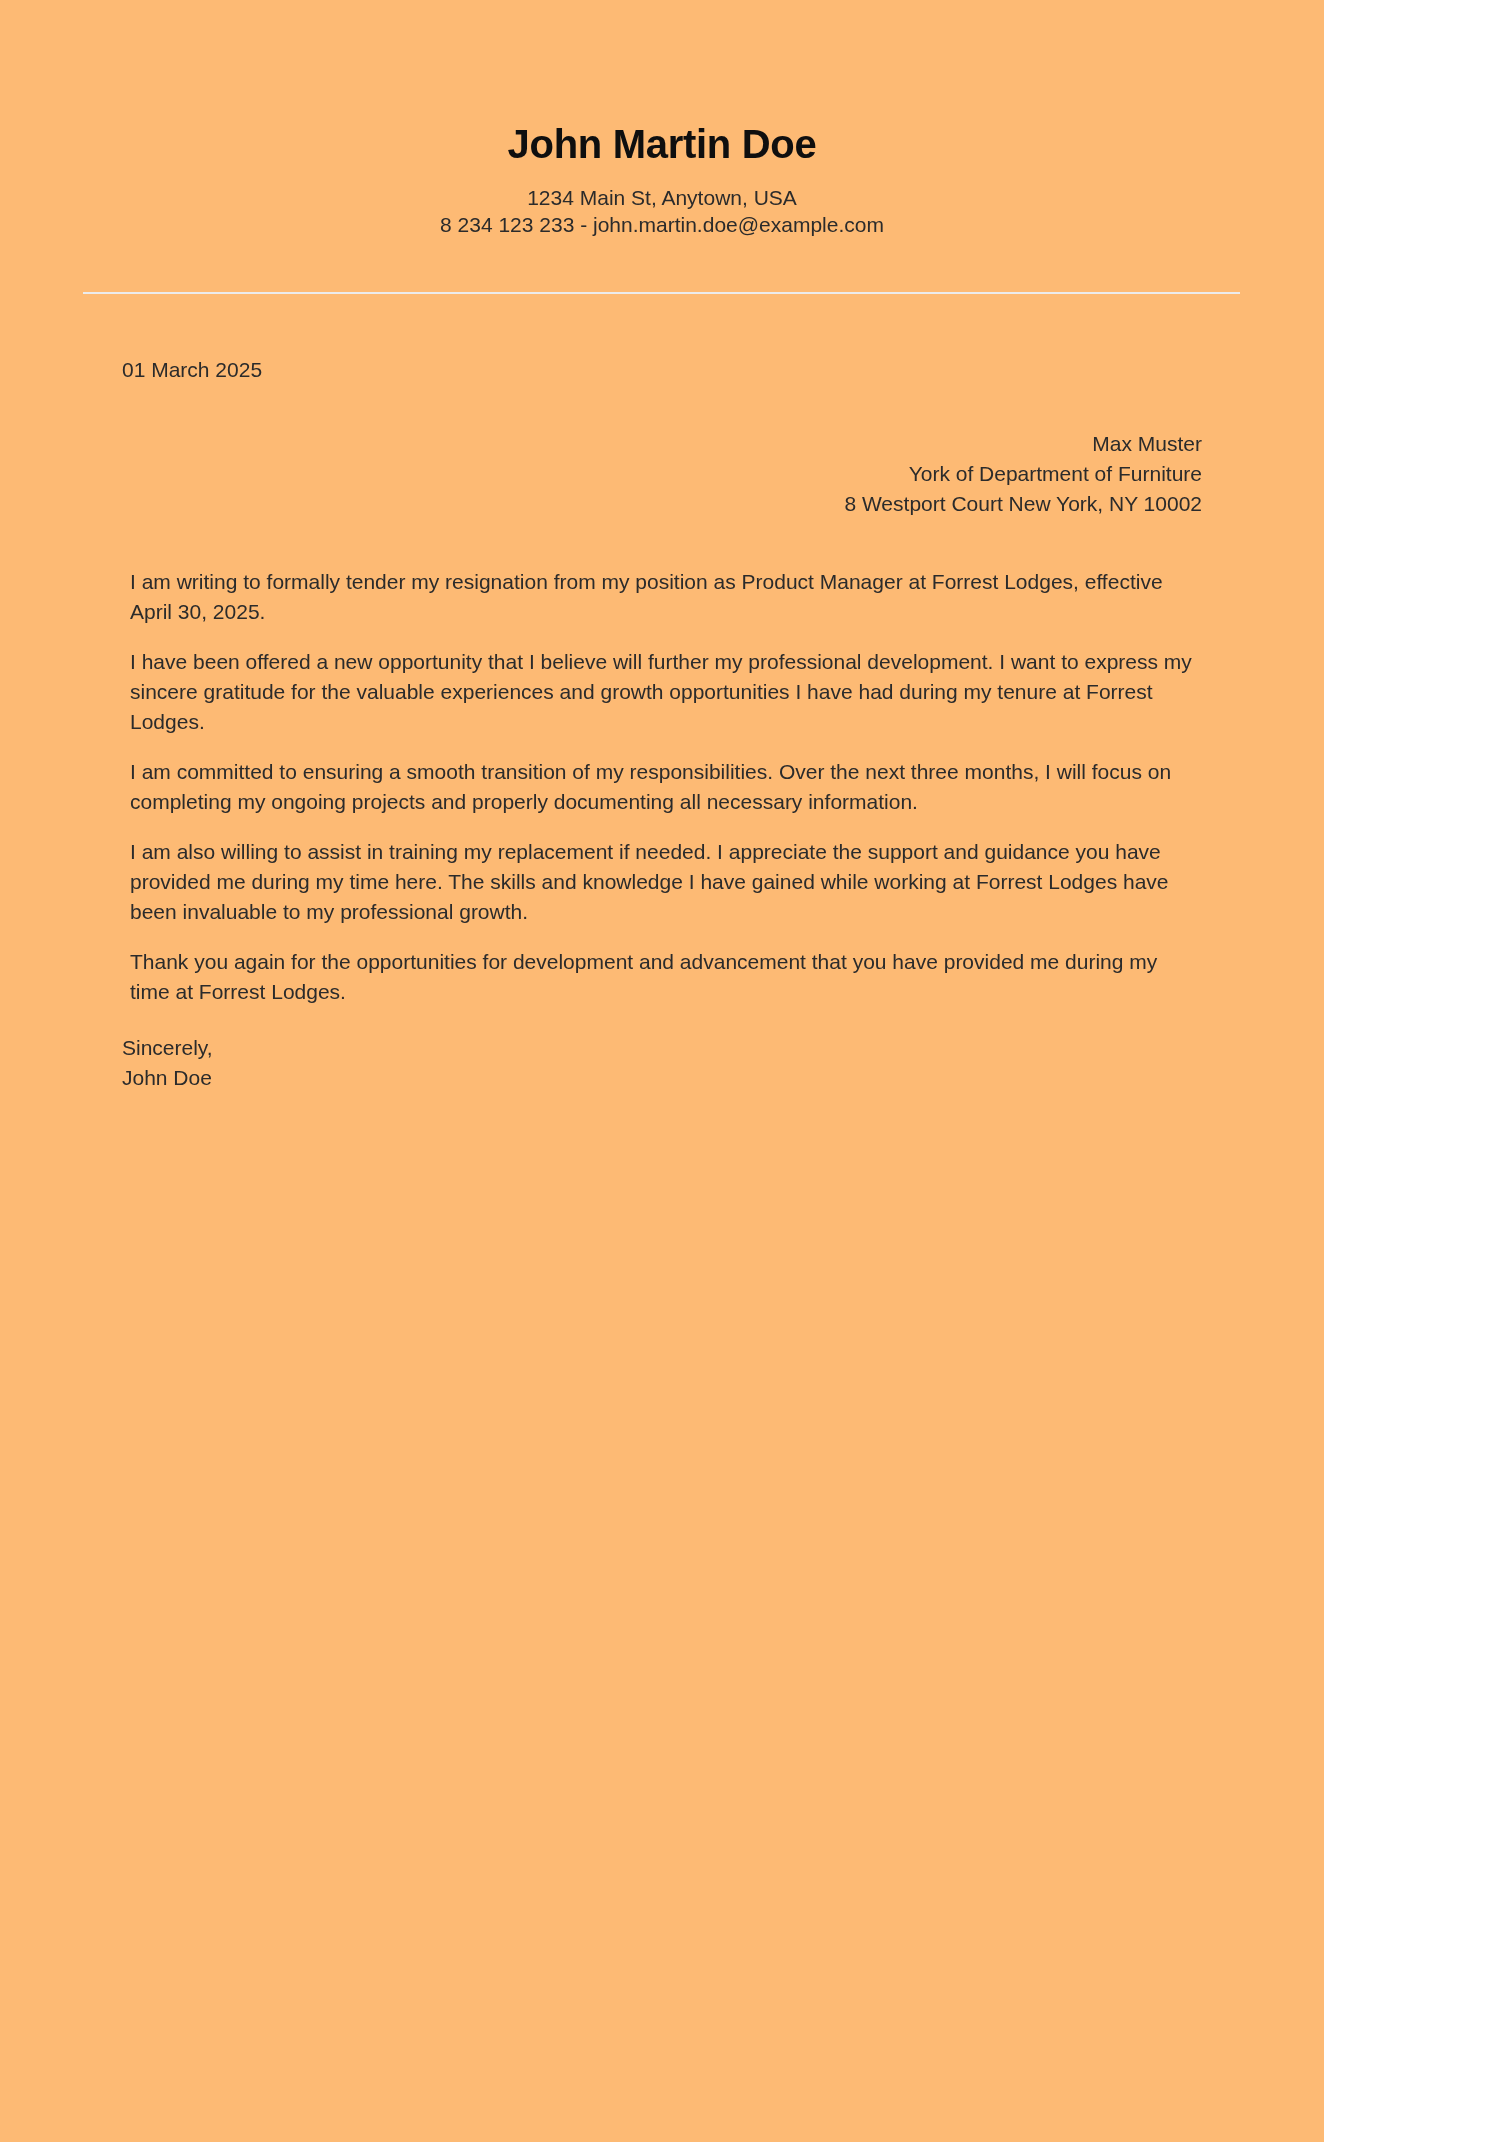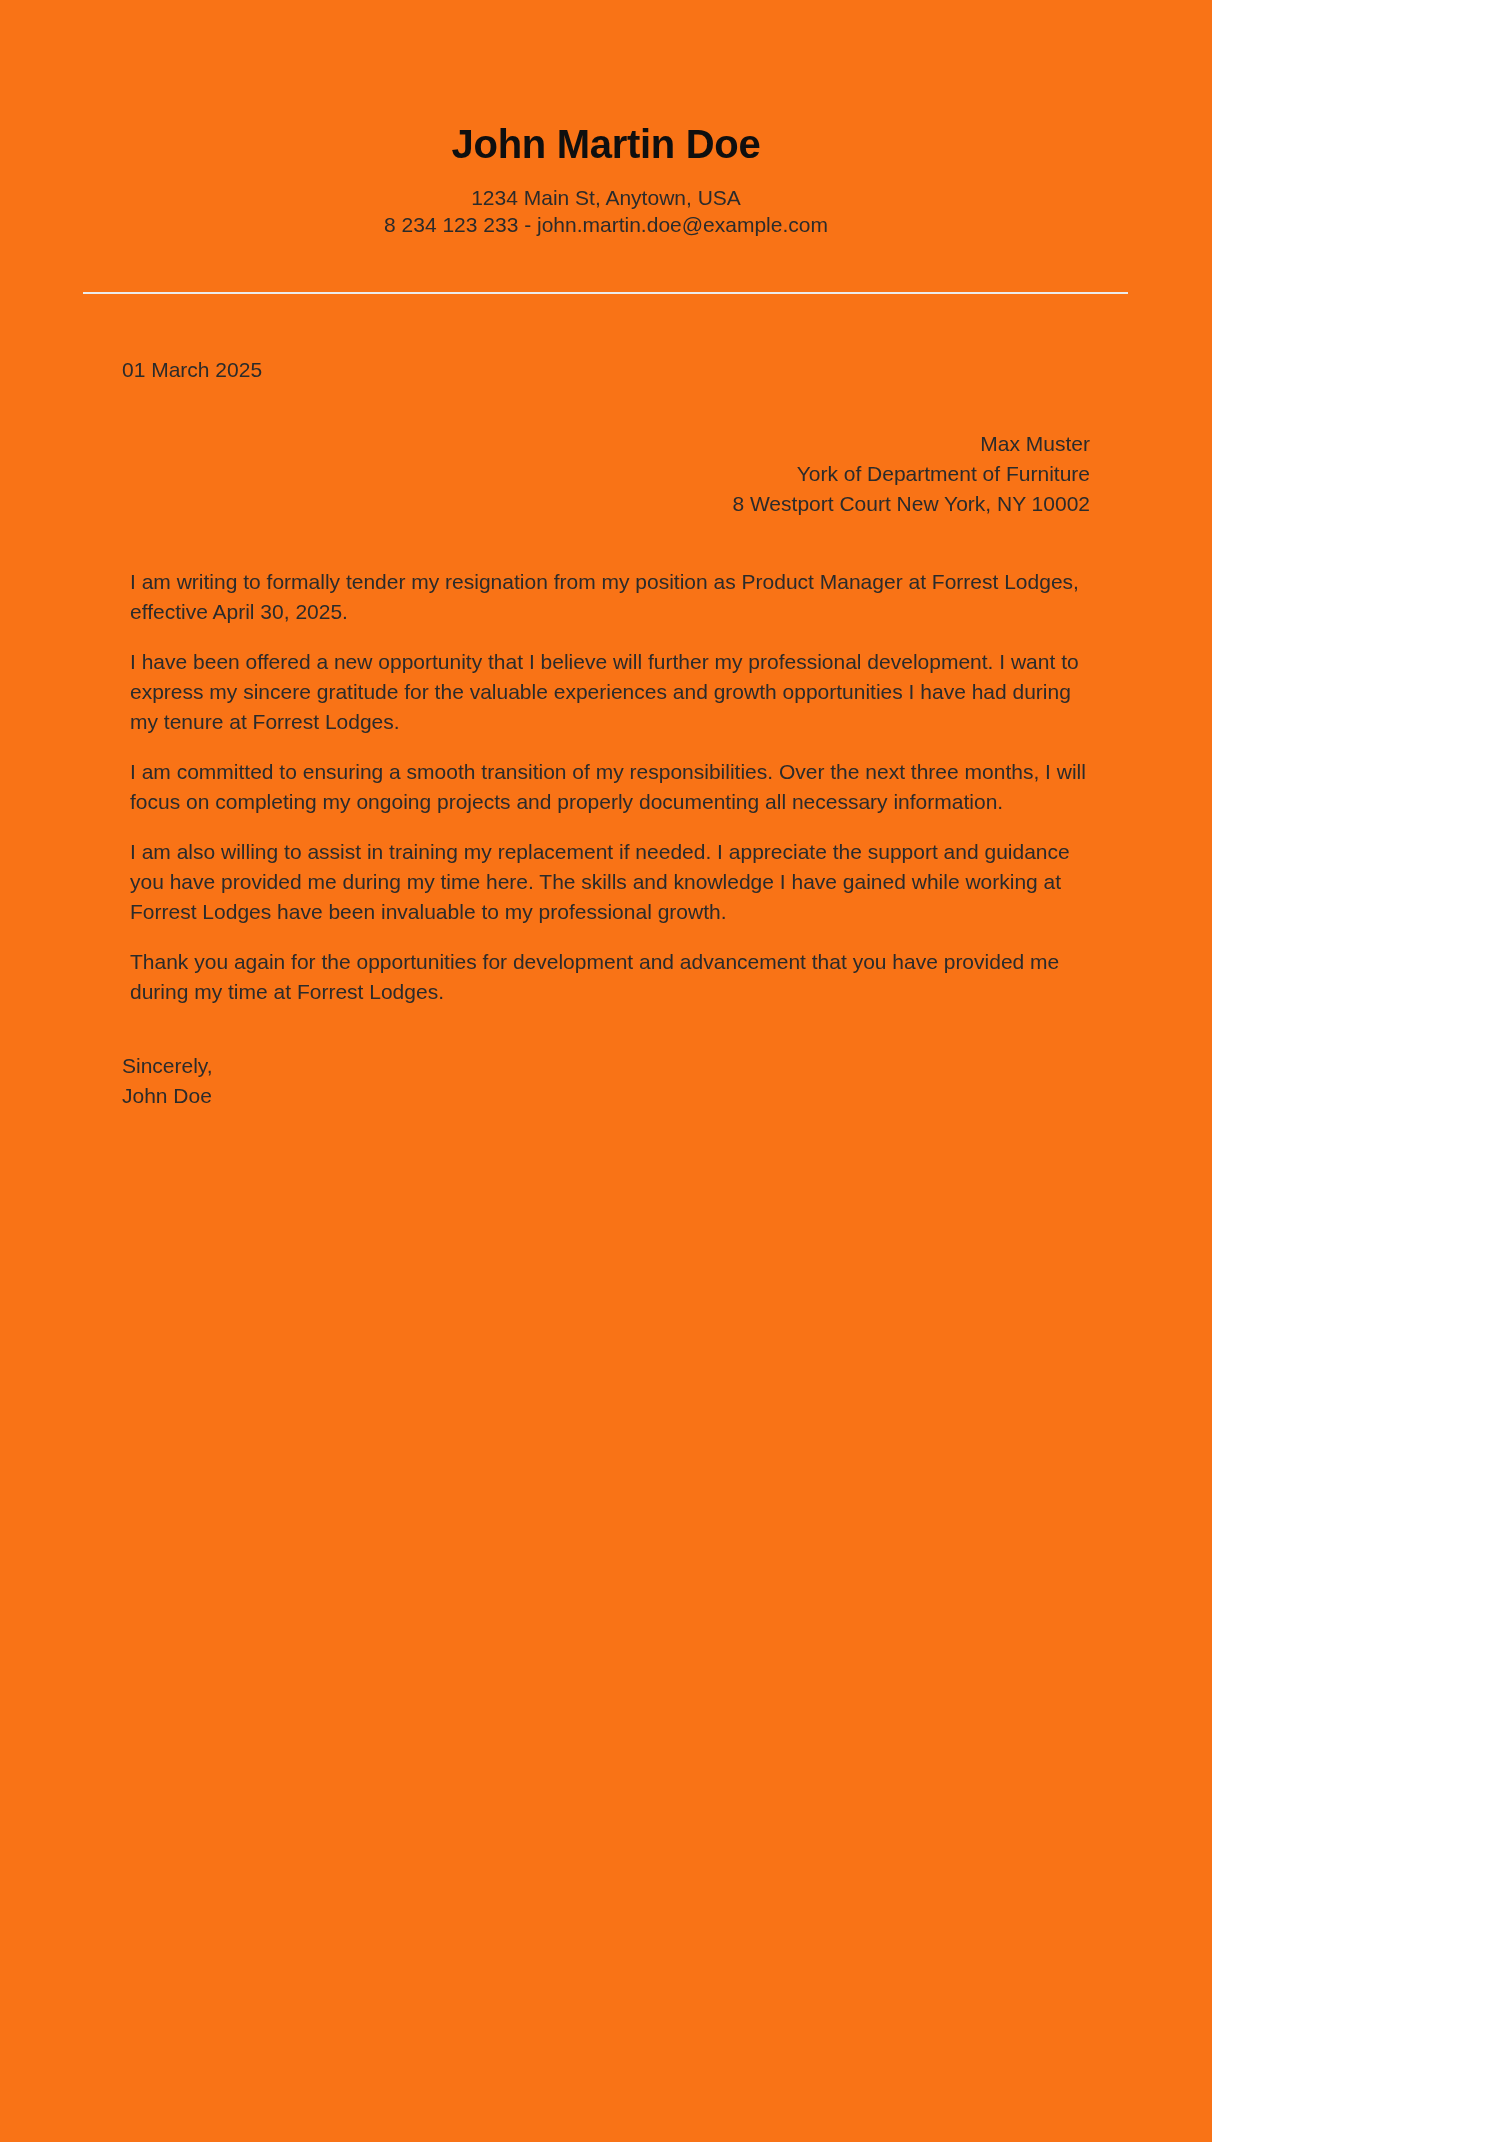--- a/index.html
+++ b/index.html
@@ -9,23 +9,23 @@
   }
   body {
     width: 1512px;
     min-height: 2142px;
     background: #ffffff;
     font-family: "Liberation Sans", sans-serif;
     color: #242424;
     -webkit-font-smoothing: antialiased;
   }
   .page {
-    width: 1212px;
+    width: 1324px;
     min-height: 2142px;
-    background: #f97316;
+    background: #fdba74;
     position: relative;
   }
   
   .letter-header {
     padding-top: 120px;
     text-align: center;
   }
   .sender-name {
     margin: 0 0 16px 0;
     font-size: 40px;
@@ -60,21 +60,21 @@
     margin: 0 0 48px 0;
   }
   .recipient-block p {
     margin: 0;
     text-align: right;
   }
   .para {
     margin: 0 0 20px 8px;
   }
   .closing-block {
-    margin-top: 44px;
+    margin-top: 26px;
   }
   .closing-block p {
     margin: 0;
   }
 </style>
 </head>
 <body>
 
 <div class="page">
 

